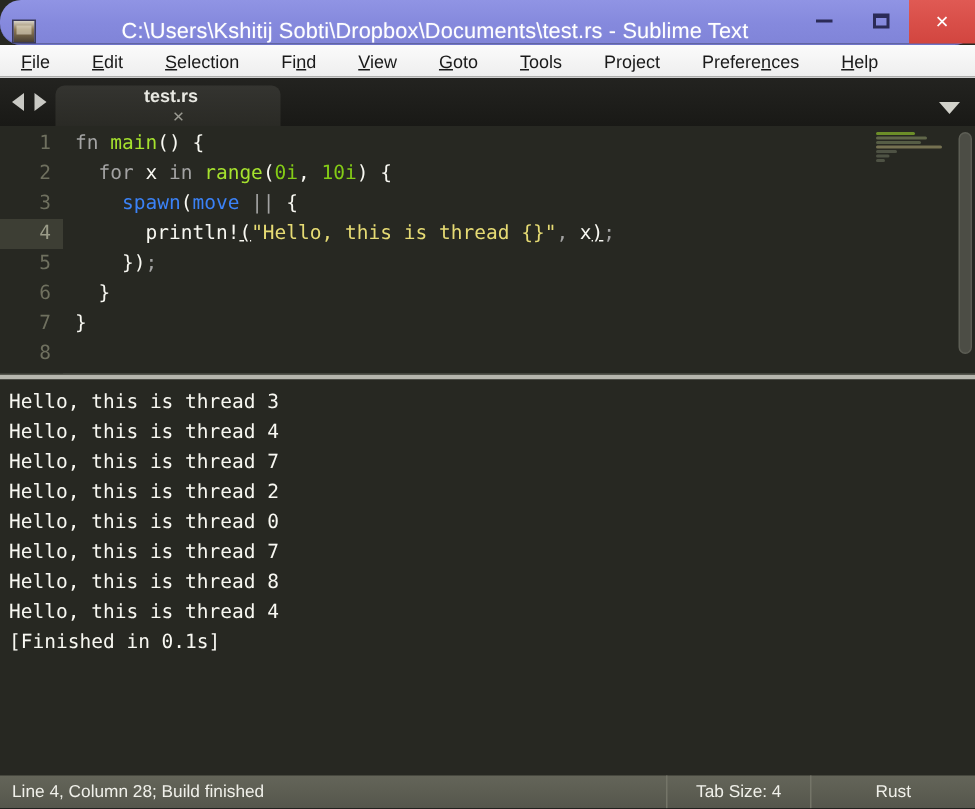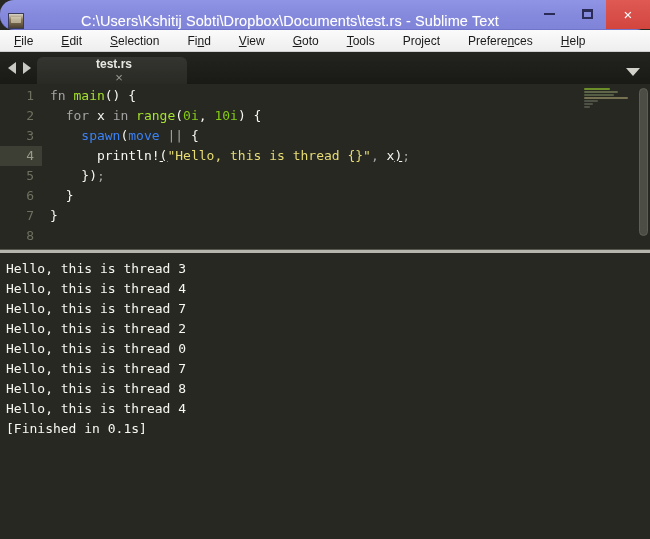--- a/index.html
+++ b/index.html
@@ -404,14 +404,19 @@
       <div class="oline">Hello, this is thread 4</div>
       <div class="oline">Hello, this is thread 7</div>
       <div class="oline">Hello, this is thread 2</div>
       <div class="oline">Hello, this is thread 0</div>
       <div class="oline">Hello, this is thread 7</div>
       <div class="oline">Hello, this is thread 8</div>
       <div class="oline">Hello, this is thread 4</div>
       <div class="oline">[Finished in 0.1s]</div>
     </div>
 
+  <div class="statusbar">
+    <div class="status-left">Line 4, Column 28; Build finished</div>
+    <div class="status-cell tabsize">Tab Size: 4</div>
+    <div class="status-cell syntax">Rust</div>
+  </div>
 
 </div>
 
 </body></html>

